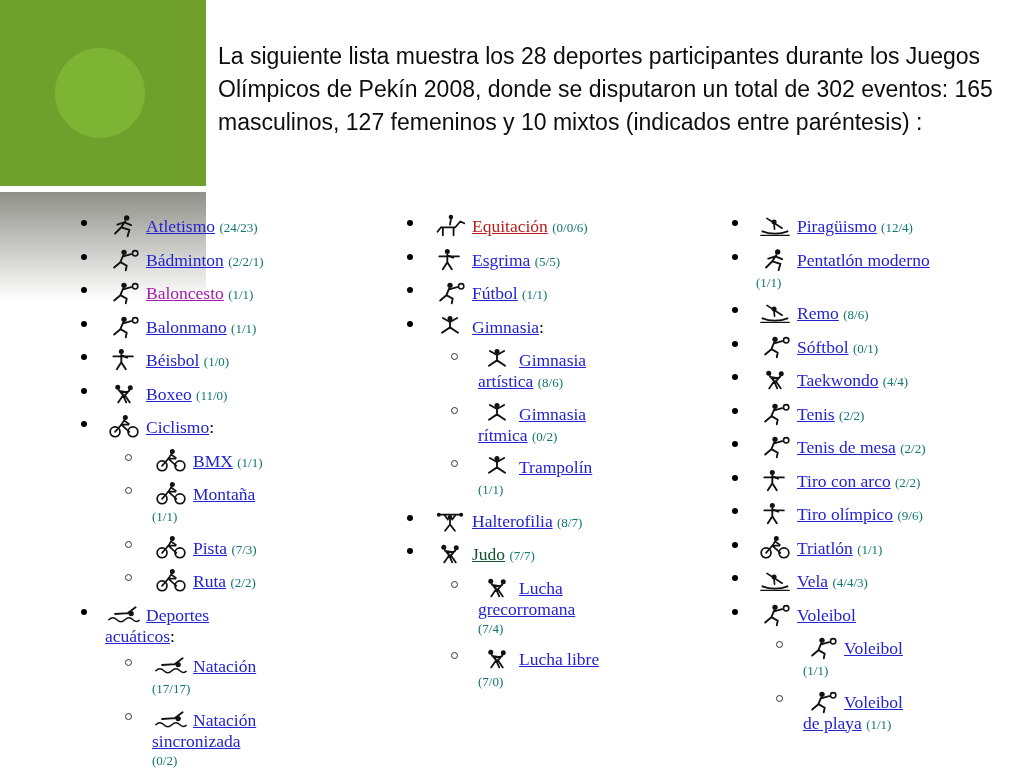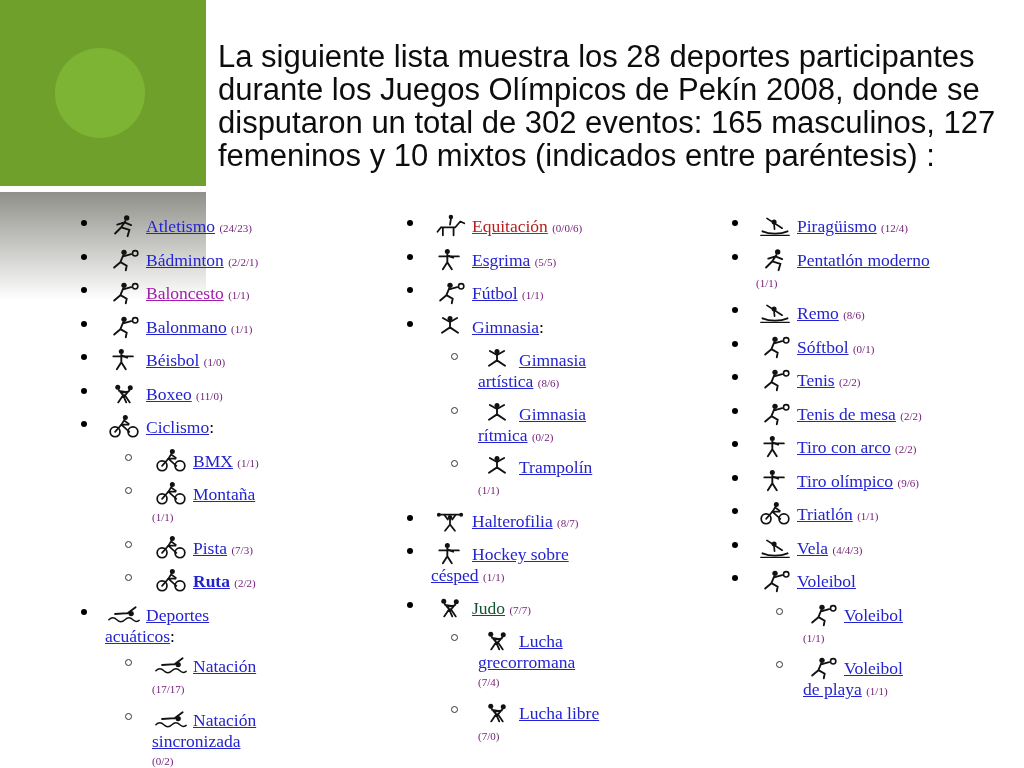--- a/index.html
+++ b/index.html
@@ -10,21 +10,21 @@
     font-family:"Liberation Serif", serif;
   }
   
   .green-block{position:absolute;left:0;top:0;width:206px;height:186px;}
   .green-circle{position:absolute;left:55px;top:48px;width:90px;height:90px;border-radius:50%;}
   .fade-band{position:absolute;left:0;top:192px;width:206px;height:108px;}
   
   .headline{
     position:absolute;left:218px;top:40px;width:794px;
     font-family:"Liberation Sans", sans-serif;
-    font-size:31px;line-height:33px;color:#0d0d0d;
+    font-size:23px;line-height:33px;color:#0d0d0d;
   }
   
   .col{position:absolute;top:213px;}
   #col1{left:72px;width:302px;}
   #col2{left:398px;width:300px;}
   #col3{left:723px;width:301px;}
   ul{list-style:none;margin:0;padding:0;}
   ul.sub{margin-left:47px;}
   li{
     position:relative;padding-left:33px;
@@ -38,21 +38,21 @@
   .sub-bullet{
     left:6px;top:6px;width:7px;height:7px;
     background:#fff;border:1.4px solid #333;box-sizing:border-box;
   }
   .pict{
     display:inline-block;width:38px;height:25px;
     vertical-align:-6px;margin-right:3px;
   }
   a.link{text-decoration:underline;cursor:pointer;}
   .suffix{color:#000;}
-  .count{font-size:11px;color:#701a75;}
+  .count{font-size:13px;color:#0f766e;}
   .defs-holder{position:absolute;width:0;height:0;overflow:hidden;}
 </style>
 </head>
 <body>
 
 <svg class="defs-holder" aria-hidden="true">
   <defs>
     <g id="g-runner" stroke="#111" stroke-width="2.1" fill="none" stroke-linecap="round">
       <circle cx="23" cy="5.5" r="3" fill="#111" stroke="none"></circle>
       <path d="M21.5 9 L17 16 M17 16 L10 23 M17 16 L26 19 L24 26 M20.5 10.5 L28 13.5 M20.5 10.5 L12.5 13"></path>
@@ -144,21 +144,21 @@
             <use href="#g-cyclist"></use>
           </svg><a class="link" href="#" style="color: rgb(36, 36, 207);">BMX</a> <span class="count">(1/1)</span></li>
         <li><span class="bullet sub-bullet"></span><svg class="pict" viewBox="0 0 40 28">
             <use href="#g-cyclist"></use>
           </svg><a class="link" href="#" style="color: rgb(36, 36, 207);">Montaña</a><br><span class="count">(1/1)</span></li>
         <li><span class="bullet sub-bullet"></span><svg class="pict" viewBox="0 0 40 28">
             <use href="#g-cyclist"></use>
           </svg><a class="link" href="#" style="color: rgb(36, 36, 207);">Pista</a> <span class="count">(7/3)</span></li>
         <li><span class="bullet sub-bullet"></span><svg class="pict" viewBox="0 0 40 28">
             <use href="#g-cyclist"></use>
-          </svg><a class="link" href="#" style="color: rgb(36, 36, 207); font-weight: bold;">Ruta</a> <span class="count">(2/2)</span></li>
+          </svg><a class="link" href="#" style="color: rgb(36, 36, 207);">Ruta</a> <span class="count">(2/2)</span></li>
       </ul>
       <li><span class="bullet"></span><svg class="pict" viewBox="0 0 40 28">
           <use href="#g-swimmer"></use>
         </svg><a class="link" href="#" style="color: rgb(36, 36, 207);">Deportes<br>acuáticos</a><span class="suffix">:</span></li>
       <ul class="sub">
         <li><span class="bullet sub-bullet"></span><svg class="pict" viewBox="0 0 40 28">
             <use href="#g-swimmer"></use>
           </svg><a class="link" href="#" style="color: rgb(36, 36, 207);">Natación</a><br><span class="count">(17/17)</span></li>
         <li><span class="bullet sub-bullet"></span><svg class="pict" viewBox="0 0 40 28">
             <use href="#g-swimmer"></use>
@@ -188,23 +188,20 @@
             <use href="#g-gymnast"></use>
           </svg><a class="link" href="#" style="color: rgb(36, 36, 207);">Gimnasia<br>rítmica</a> <span class="count">(0/2)</span></li>
         <li><span class="bullet sub-bullet"></span><svg class="pict" viewBox="0 0 40 28">
             <use href="#g-gymnast"></use>
           </svg><a class="link" href="#" style="color: rgb(36, 36, 207);">Trampolín</a><br><span class="count">(1/1)</span></li>
       </ul>
       <li><span class="bullet"></span><svg class="pict" viewBox="0 0 40 28">
           <use href="#g-lifter"></use>
         </svg><a class="link" href="#" style="color: rgb(36, 36, 207);">Halterofilia</a> <span class="count">(8/7)</span></li>
       <li><span class="bullet"></span><svg class="pict" viewBox="0 0 40 28">
-          <use href="#g-shooter"></use>
-        </svg><a class="link" href="#" style="color: rgb(36, 36, 207);">Hockey sobre<br>césped</a> <span class="count">(1/1)</span></li>
-      <li><span class="bullet"></span><svg class="pict" viewBox="0 0 40 28">
           <use href="#g-combat"></use>
         </svg><a class="link" href="#" style="color: #14532d;">Judo</a> <span class="count">(7/7)</span></li>
       <ul class="sub">
         <li><span class="bullet sub-bullet"></span><svg class="pict" viewBox="0 0 40 28">
             <use href="#g-combat"></use>
           </svg><a class="link" href="#" style="color: rgb(36, 36, 207);">Lucha<br>grecorromana</a><br><span class="count">(7/4)</span></li>
         <li><span class="bullet sub-bullet"></span><svg class="pict" viewBox="0 0 40 28">
             <use href="#g-combat"></use>
           </svg><a class="link" href="#" style="color: rgb(36, 36, 207);">Lucha libre</a><br><span class="count">(7/0)</span></li>
       </ul>
@@ -218,20 +215,23 @@
       <li><span class="bullet"></span><svg class="pict" viewBox="0 0 40 28">
           <use href="#g-runner"></use>
         </svg><a class="link" href="#" style="color: rgb(36, 36, 207);">Pentatlón moderno</a><br><span class="count">(1/1)</span></li>
       <li><span class="bullet"></span><svg class="pict" viewBox="0 0 40 28">
           <use href="#g-boat"></use>
         </svg><a class="link" href="#" style="color: rgb(36, 36, 207);">Remo</a> <span class="count">(8/6)</span></li>
       <li><span class="bullet"></span><svg class="pict" viewBox="0 0 40 28">
           <use href="#g-ball"></use>
         </svg><a class="link" href="#" style="color: rgb(36, 36, 207);">Sóftbol</a> <span class="count">(0/1)</span></li>
       <li><span class="bullet"></span><svg class="pict" viewBox="0 0 40 28">
+          <use href="#g-combat"></use>
+        </svg><a class="link" href="#" style="color: rgb(36, 36, 207);">Taekwondo</a> <span class="count">(4/4)</span></li>
+      <li><span class="bullet"></span><svg class="pict" viewBox="0 0 40 28">
           <use href="#g-ball"></use>
         </svg><a class="link" href="#" style="color: rgb(36, 36, 207);">Tenis</a> <span class="count">(2/2)</span></li>
       <li><span class="bullet"></span><svg class="pict" viewBox="0 0 40 28">
           <use href="#g-ball"></use>
         </svg><a class="link" href="#" style="color: rgb(36, 36, 207);">Tenis de mesa</a> <span class="count">(2/2)</span></li>
       <li><span class="bullet"></span><svg class="pict" viewBox="0 0 40 28">
           <use href="#g-shooter"></use>
         </svg><a class="link" href="#" style="color: rgb(36, 36, 207);">Tiro con arco</a> <span class="count">(2/2)</span></li>
       <li><span class="bullet"></span><svg class="pict" viewBox="0 0 40 28">
           <use href="#g-shooter"></use>

